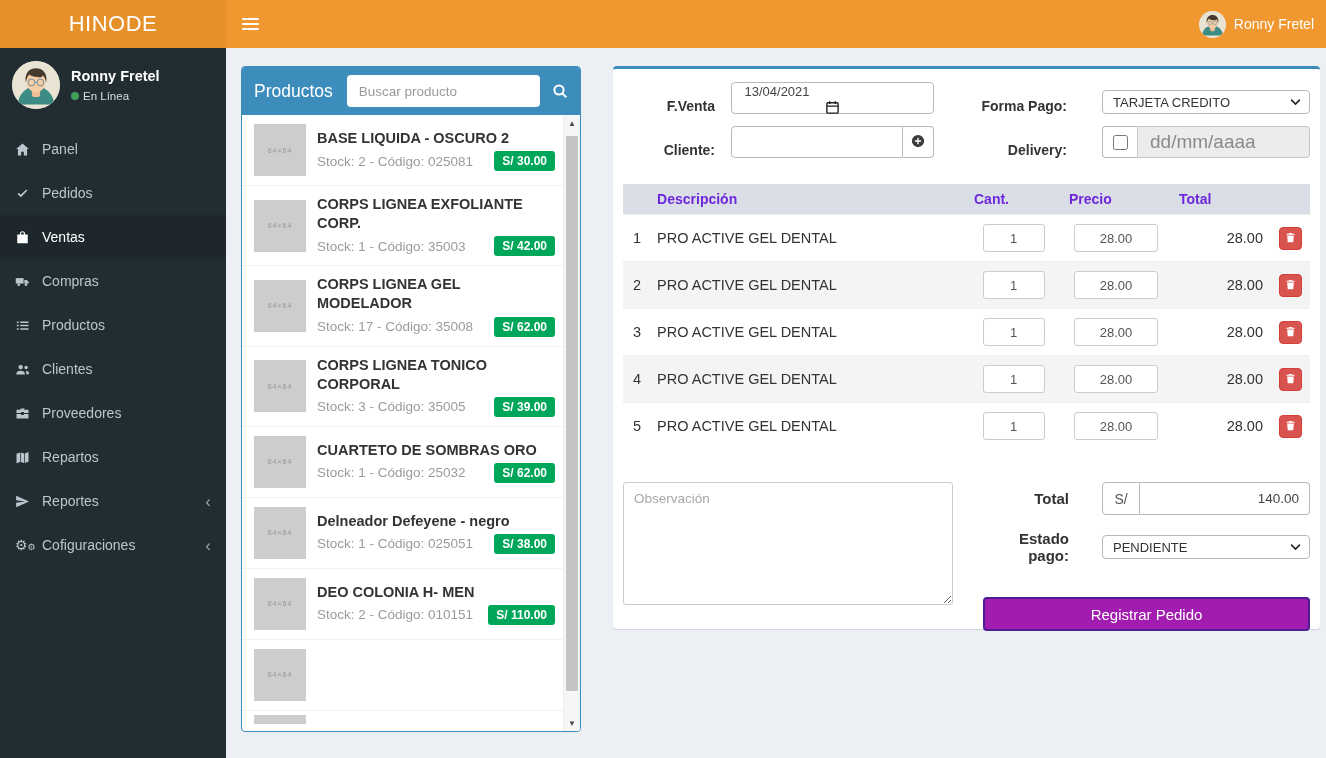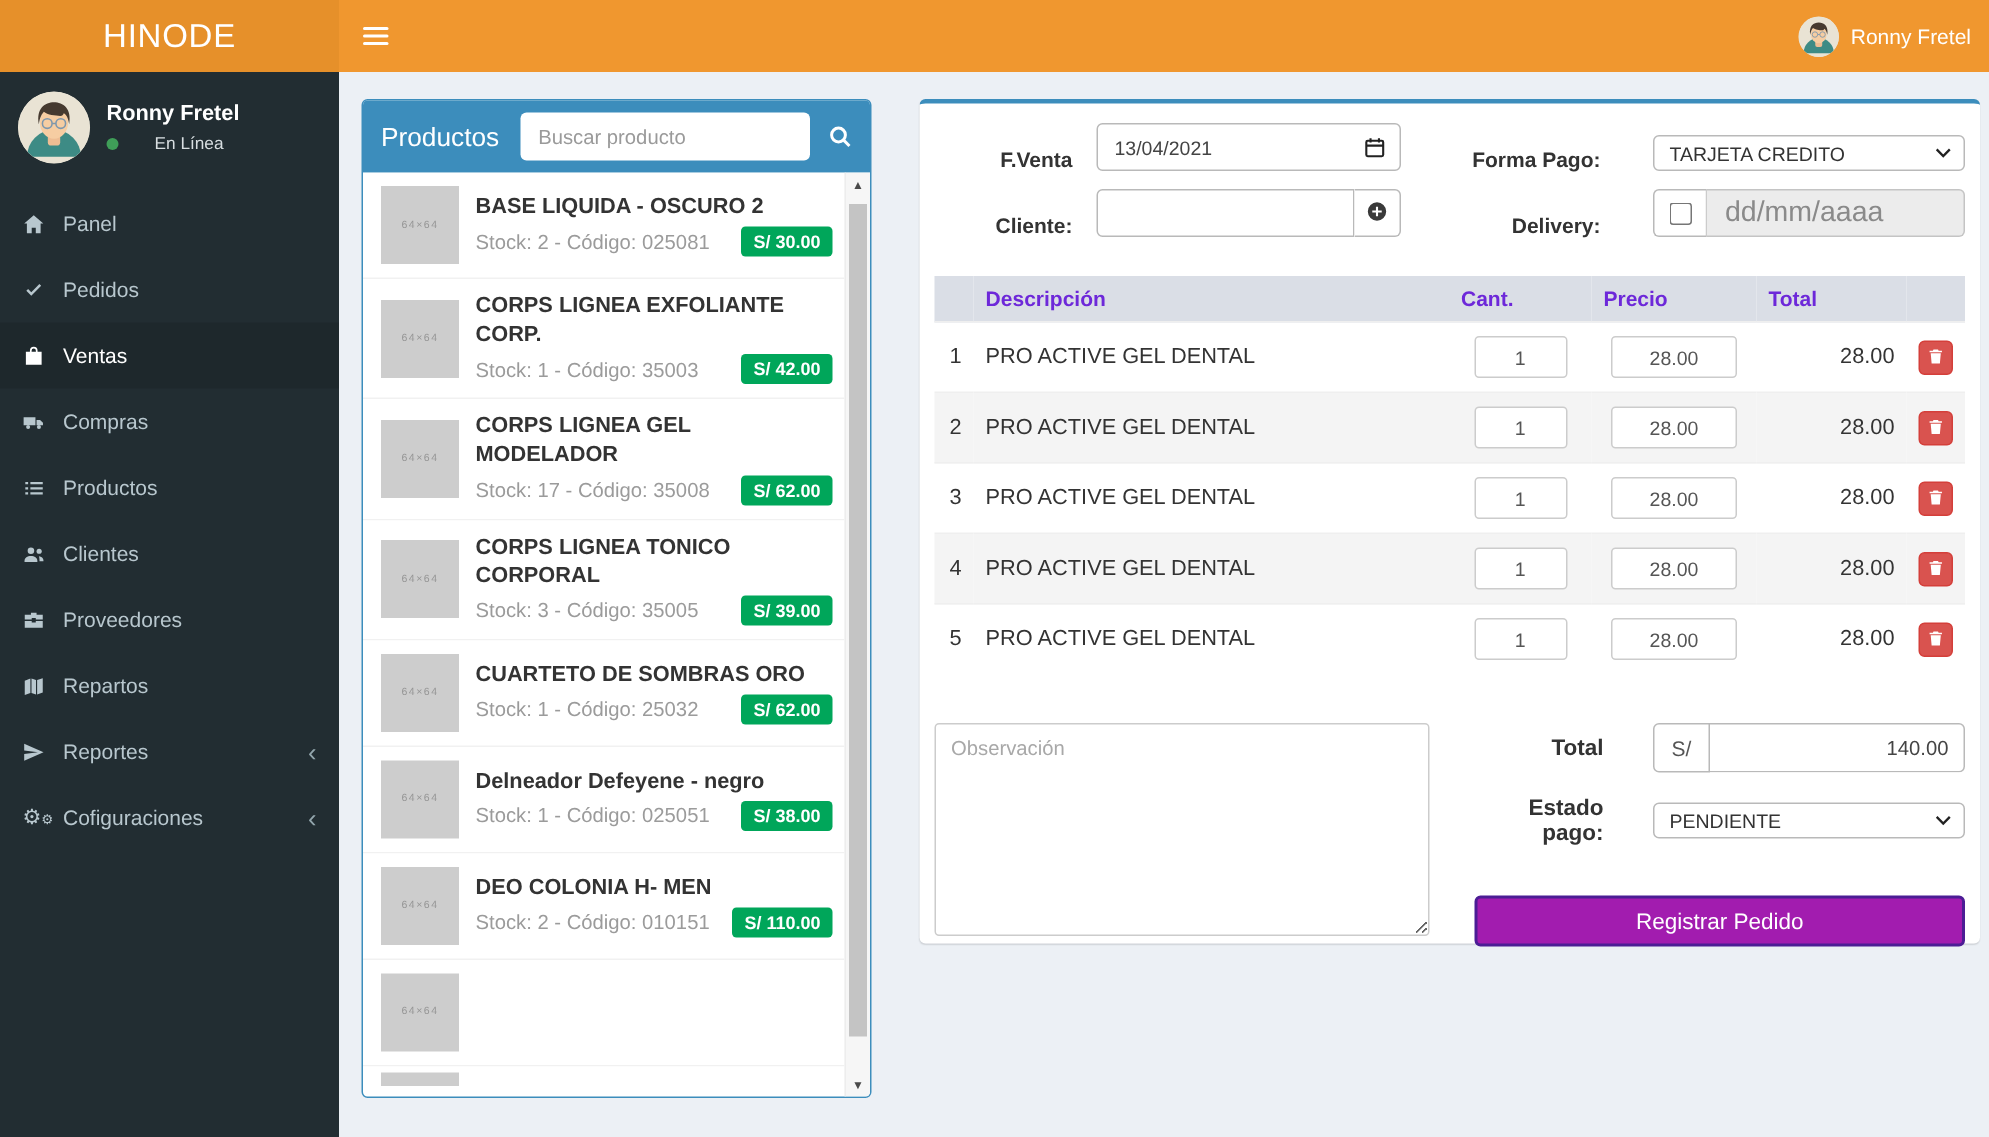--- a/index.html
+++ b/index.html
@@ -19,21 +19,21 @@
   .nav-user { margin-left:auto; display:flex; align-items:center; gap:8px; color:#fff; font-size:14px; cursor:pointer; }
   .avatar { border-radius:50%; overflow:hidden; display:block; background:#e9e3d4; }
   .nav-avatar { width:27px; height:27px; }
   .avatar svg { display:block; width:100%; height:100%; }
 
   
   .sidebar { position:fixed; top:48px; left:0; bottom:0; width:226px; background:#222d32; z-index:9; }
   .user-panel { display:flex; align-items:center; gap:11px; padding:13px 10px 14px 12px; }
   .user-avatar { width:48px; height:48px; flex:0 0 auto; }
   .user-name { color:#fff; font-weight:bold; font-size:14.5px; }
-  .user-status { display:flex; align-items:center; gap:24px; color:#d8dee1; font-size:11.5px; margin-top:6px; }
+  .user-status { display:flex; align-items:center; gap:4px; color:#d8dee1; font-size:11.5px; margin-top:6px; }
   .dot { width:8px; height:8px; border-radius:50%; background:#3f9e58; }
   .menu { list-style:none; margin:4px 0 0; padding:0; }
   .menu-item { display:flex; align-items:center; height:44px; padding:0 15px; color:#b8c7ce;
                font-size:14px; cursor:pointer; }
   .menu-item.active { background:#1e282c; color:#fff; }
   .mi-icon { width:27px; flex:0 0 auto; display:flex; align-items:center; }
   .mi-icon svg { width:15px; height:15px; }
   .gtxt { font-family:"DejaVu Sans", sans-serif; font-size:14px; line-height:1; }
   .gtxt small { font-size:9px; }
   .mi-chev { display:none; margin-left:auto; color:#93a6ad; font-size:17px; line-height:1; }
@@ -75,21 +75,21 @@
   .card { flex:1; background:#fff; border-top:3px solid #3c8dbc; border-radius:4px;
           box-shadow:0 1px 1px rgba(0,0,0,.12); height:563px; padding:13px 10px 15px; }
   .frow { display:flex; align-items:flex-end; margin-bottom:12px; }
   .flabel { font-weight:bold; color:#333; font-size:14px; text-align:right; }
   .fl1 { width:108px; padding-right:16px; flex:0 0 auto; }
   .fc1 { width:203px; flex:0 0 auto; }
   .fl2 { flex:1; padding-right:35px; }
   .fc2 { width:208px; flex:0 0 auto; }
 
   .dateinput { display:flex; align-items:center; border:1px solid #b9b9b9; border-radius:4px;
-               height:32px; padding:0 9px; background:#fff; }
+               height:32px; padding:0 9px; background:#fff;flex-direction:column; }
   .dateinput input { border:none; outline:none; flex:1; min-width:0; font-size:13px; color:#444; font-family:inherit; }
   .cal { color:#222; display:flex; cursor:pointer; }
 
   .selwrap { position:relative; height:24px; }
   .selwrap select { appearance:none; -webkit-appearance:none; width:100%; height:100%;
                     border:1px solid #b9b9b9; border-radius:4px; background:#fff;
                     padding:0 28px 0 10px; font-size:13px; color:#333; font-family:inherit; outline:none; }
   .chev { position:absolute; right:9px; top:50%; transform:translateY(-50%); pointer-events:none; color:#222; display:flex; }
 
   .igroup { display:flex; height:32px; }
@@ -111,21 +111,21 @@
   td.numc { padding-left:10px; }
   .qty-input, .price-input { height:28px; text-align:center; border:1px solid #ccc; border-radius:3px;
         font-size:13px; color:#555; font-family:inherit; display:block; margin:0 auto; outline:none; }
   .qty-input { width:62px; }
   .price-input { width:84px; }
   .total-cell { text-align:right; padding-right:20px; }
   .del-btn { width:23px; height:23px; background:#d9534f; border:1px solid #d43f3a; border-radius:4px;
              color:#fff; display:flex; align-items:center; justify-content:center; cursor:pointer; padding:0; }
 
   .bottom { display:flex; margin-top:33px; }
-  .obs { width:330px; height:142px; border:1px solid #ccc; border-radius:3px; padding:8px 10px;
+  .obs { width:330px; height:123px; border:1px solid #ccc; border-radius:3px; padding:8px 10px;
          font-size:13.5px; color:#555; font-family:inherit; resize:both; outline:none; }
   .obs::placeholder { color:#a8a8a8; }
   .bright { flex:1; margin-left:30px; display:flex; flex-direction:column; }
   .brow { display:flex; align-items:center; margin-bottom:15px; }
   .blabel { flex:1; text-align:right; font-weight:bold; font-size:15px; color:#333; padding-right:33px; }
   .total-group { width:208px; display:flex; height:33px; flex:0 0 auto; }
   .tg-addon { width:38px; border:1px solid #b9b9b9; border-radius:4px 0 0 4px; background:#fff;
               display:flex; align-items:center; justify-content:center; font-size:14px; color:#555; }
   .tg-input { flex:1; min-width:0; border:1px solid #b9b9b9; border-left:none; border-radius:0 4px 4px 0;
               text-align:right; padding:0 10px; font-size:13.5px; color:#444; font-family:inherit; outline:none; }

